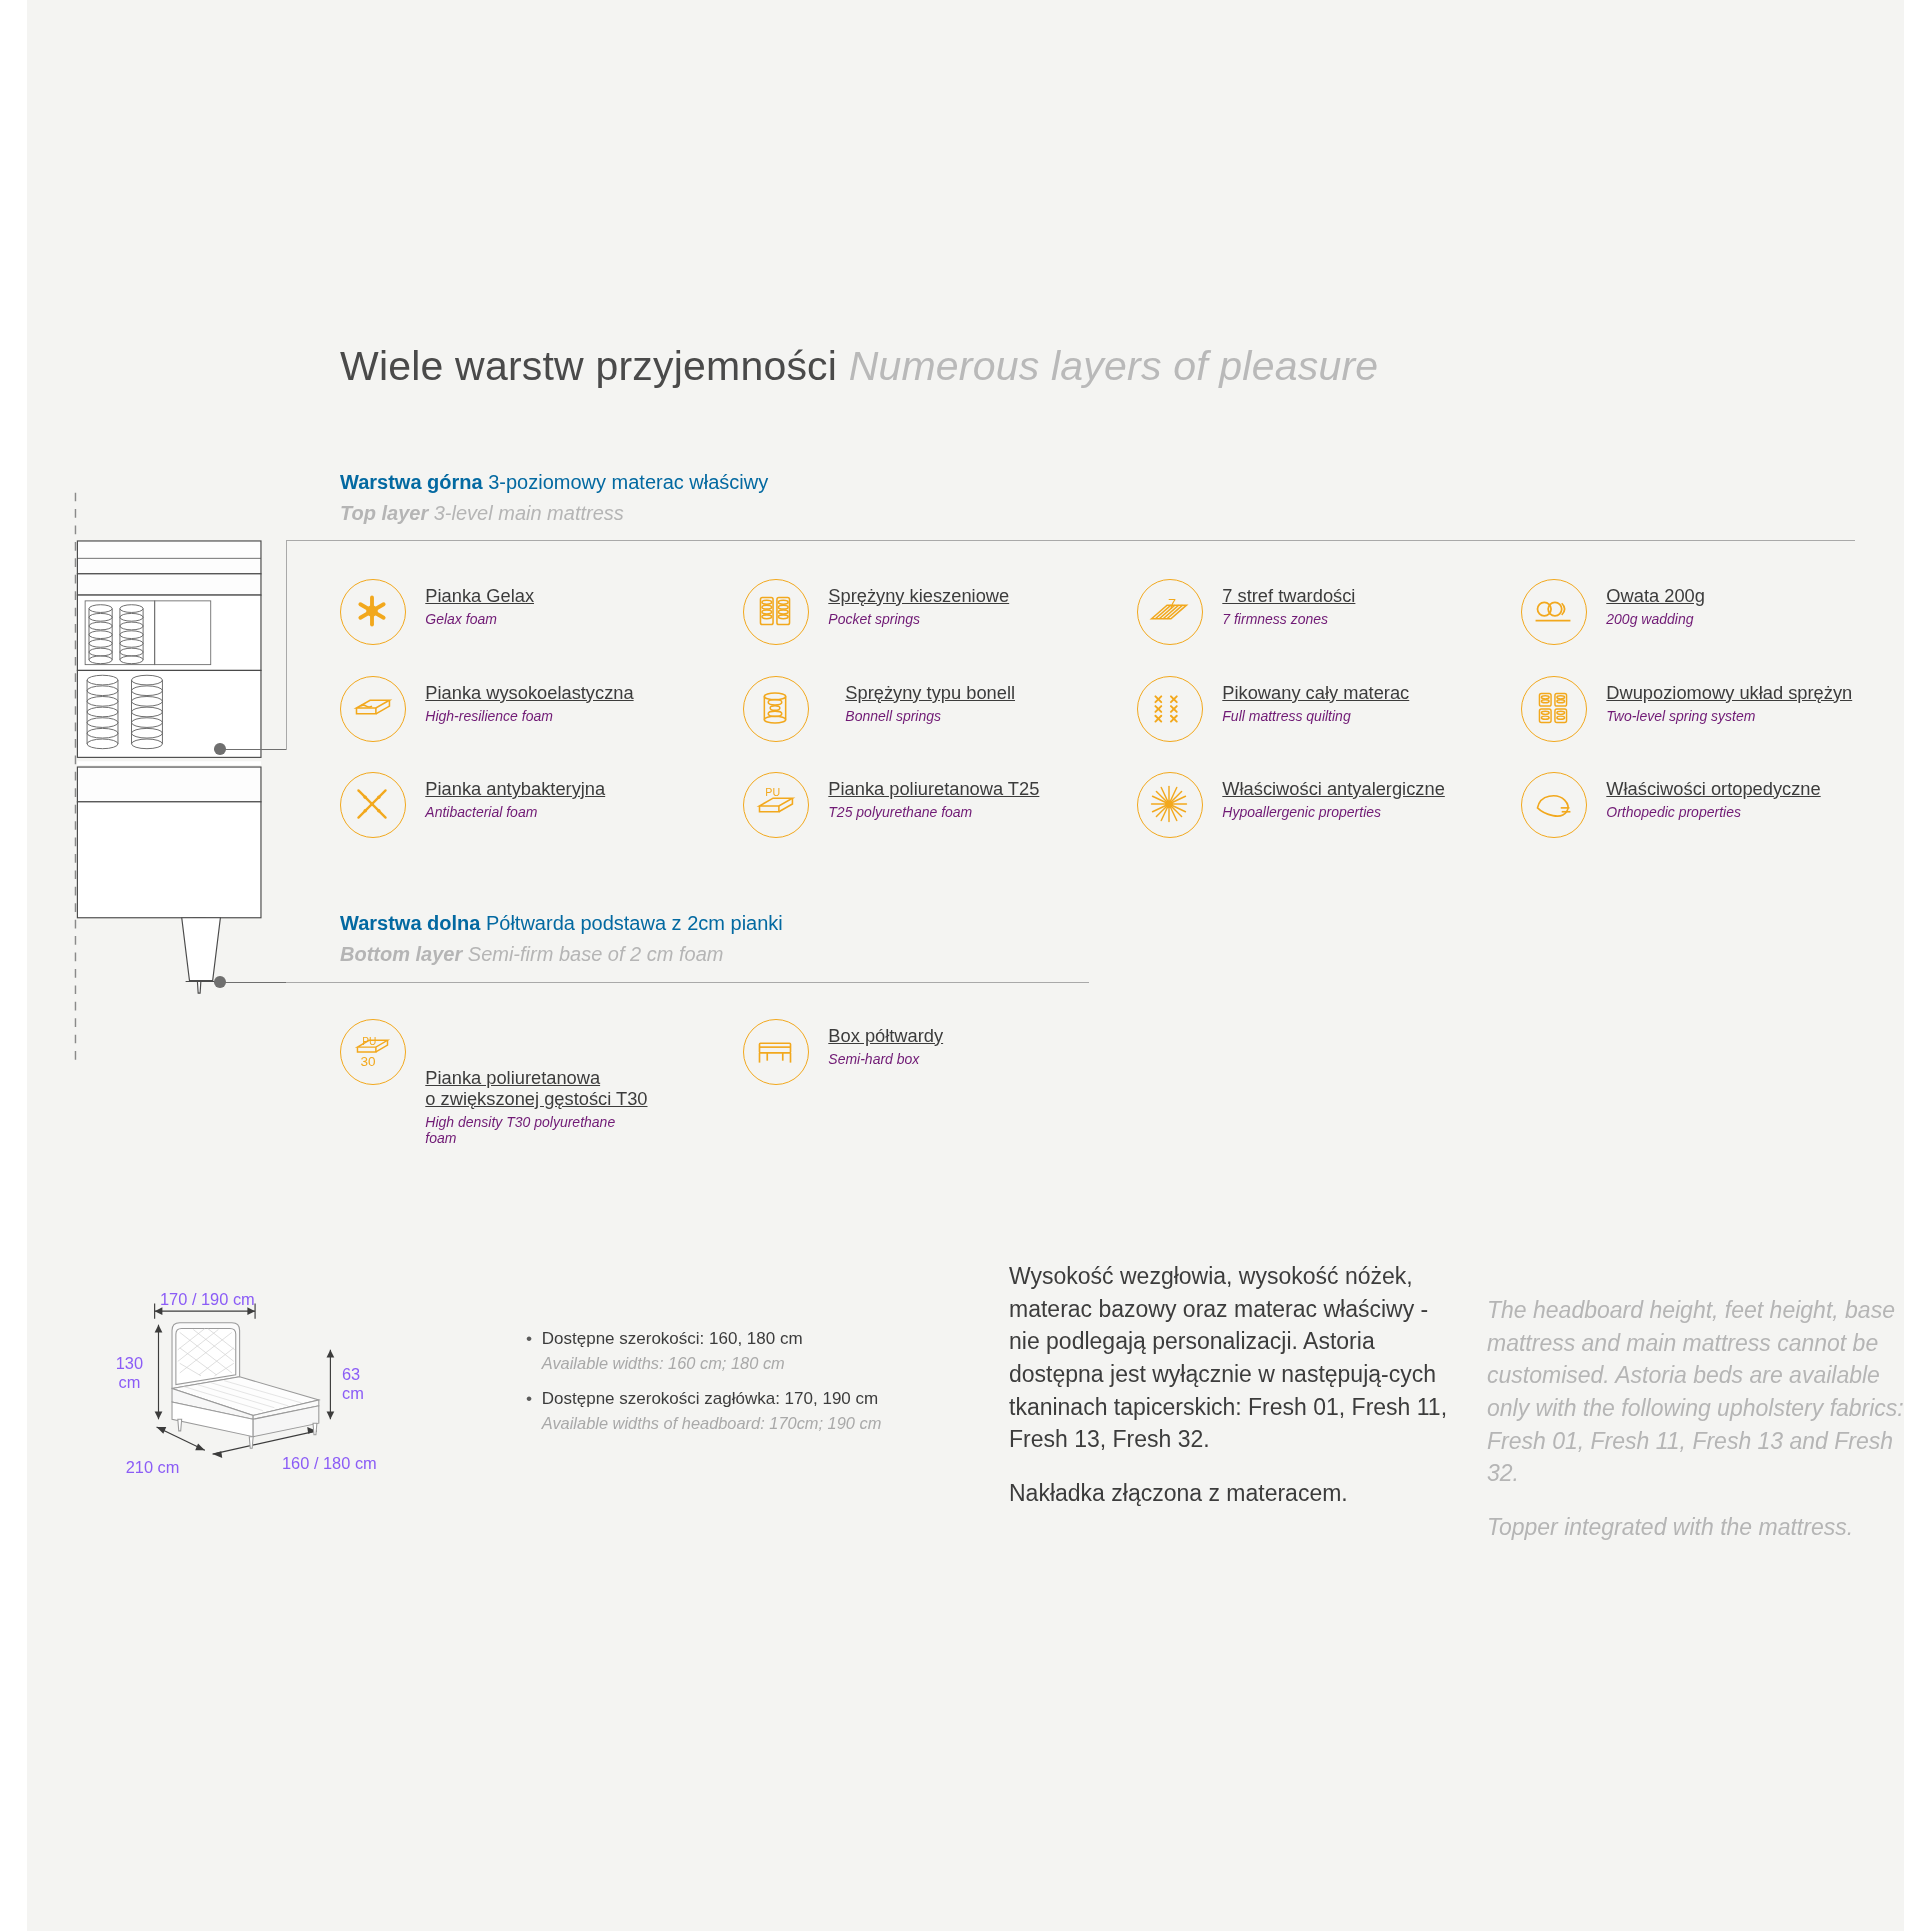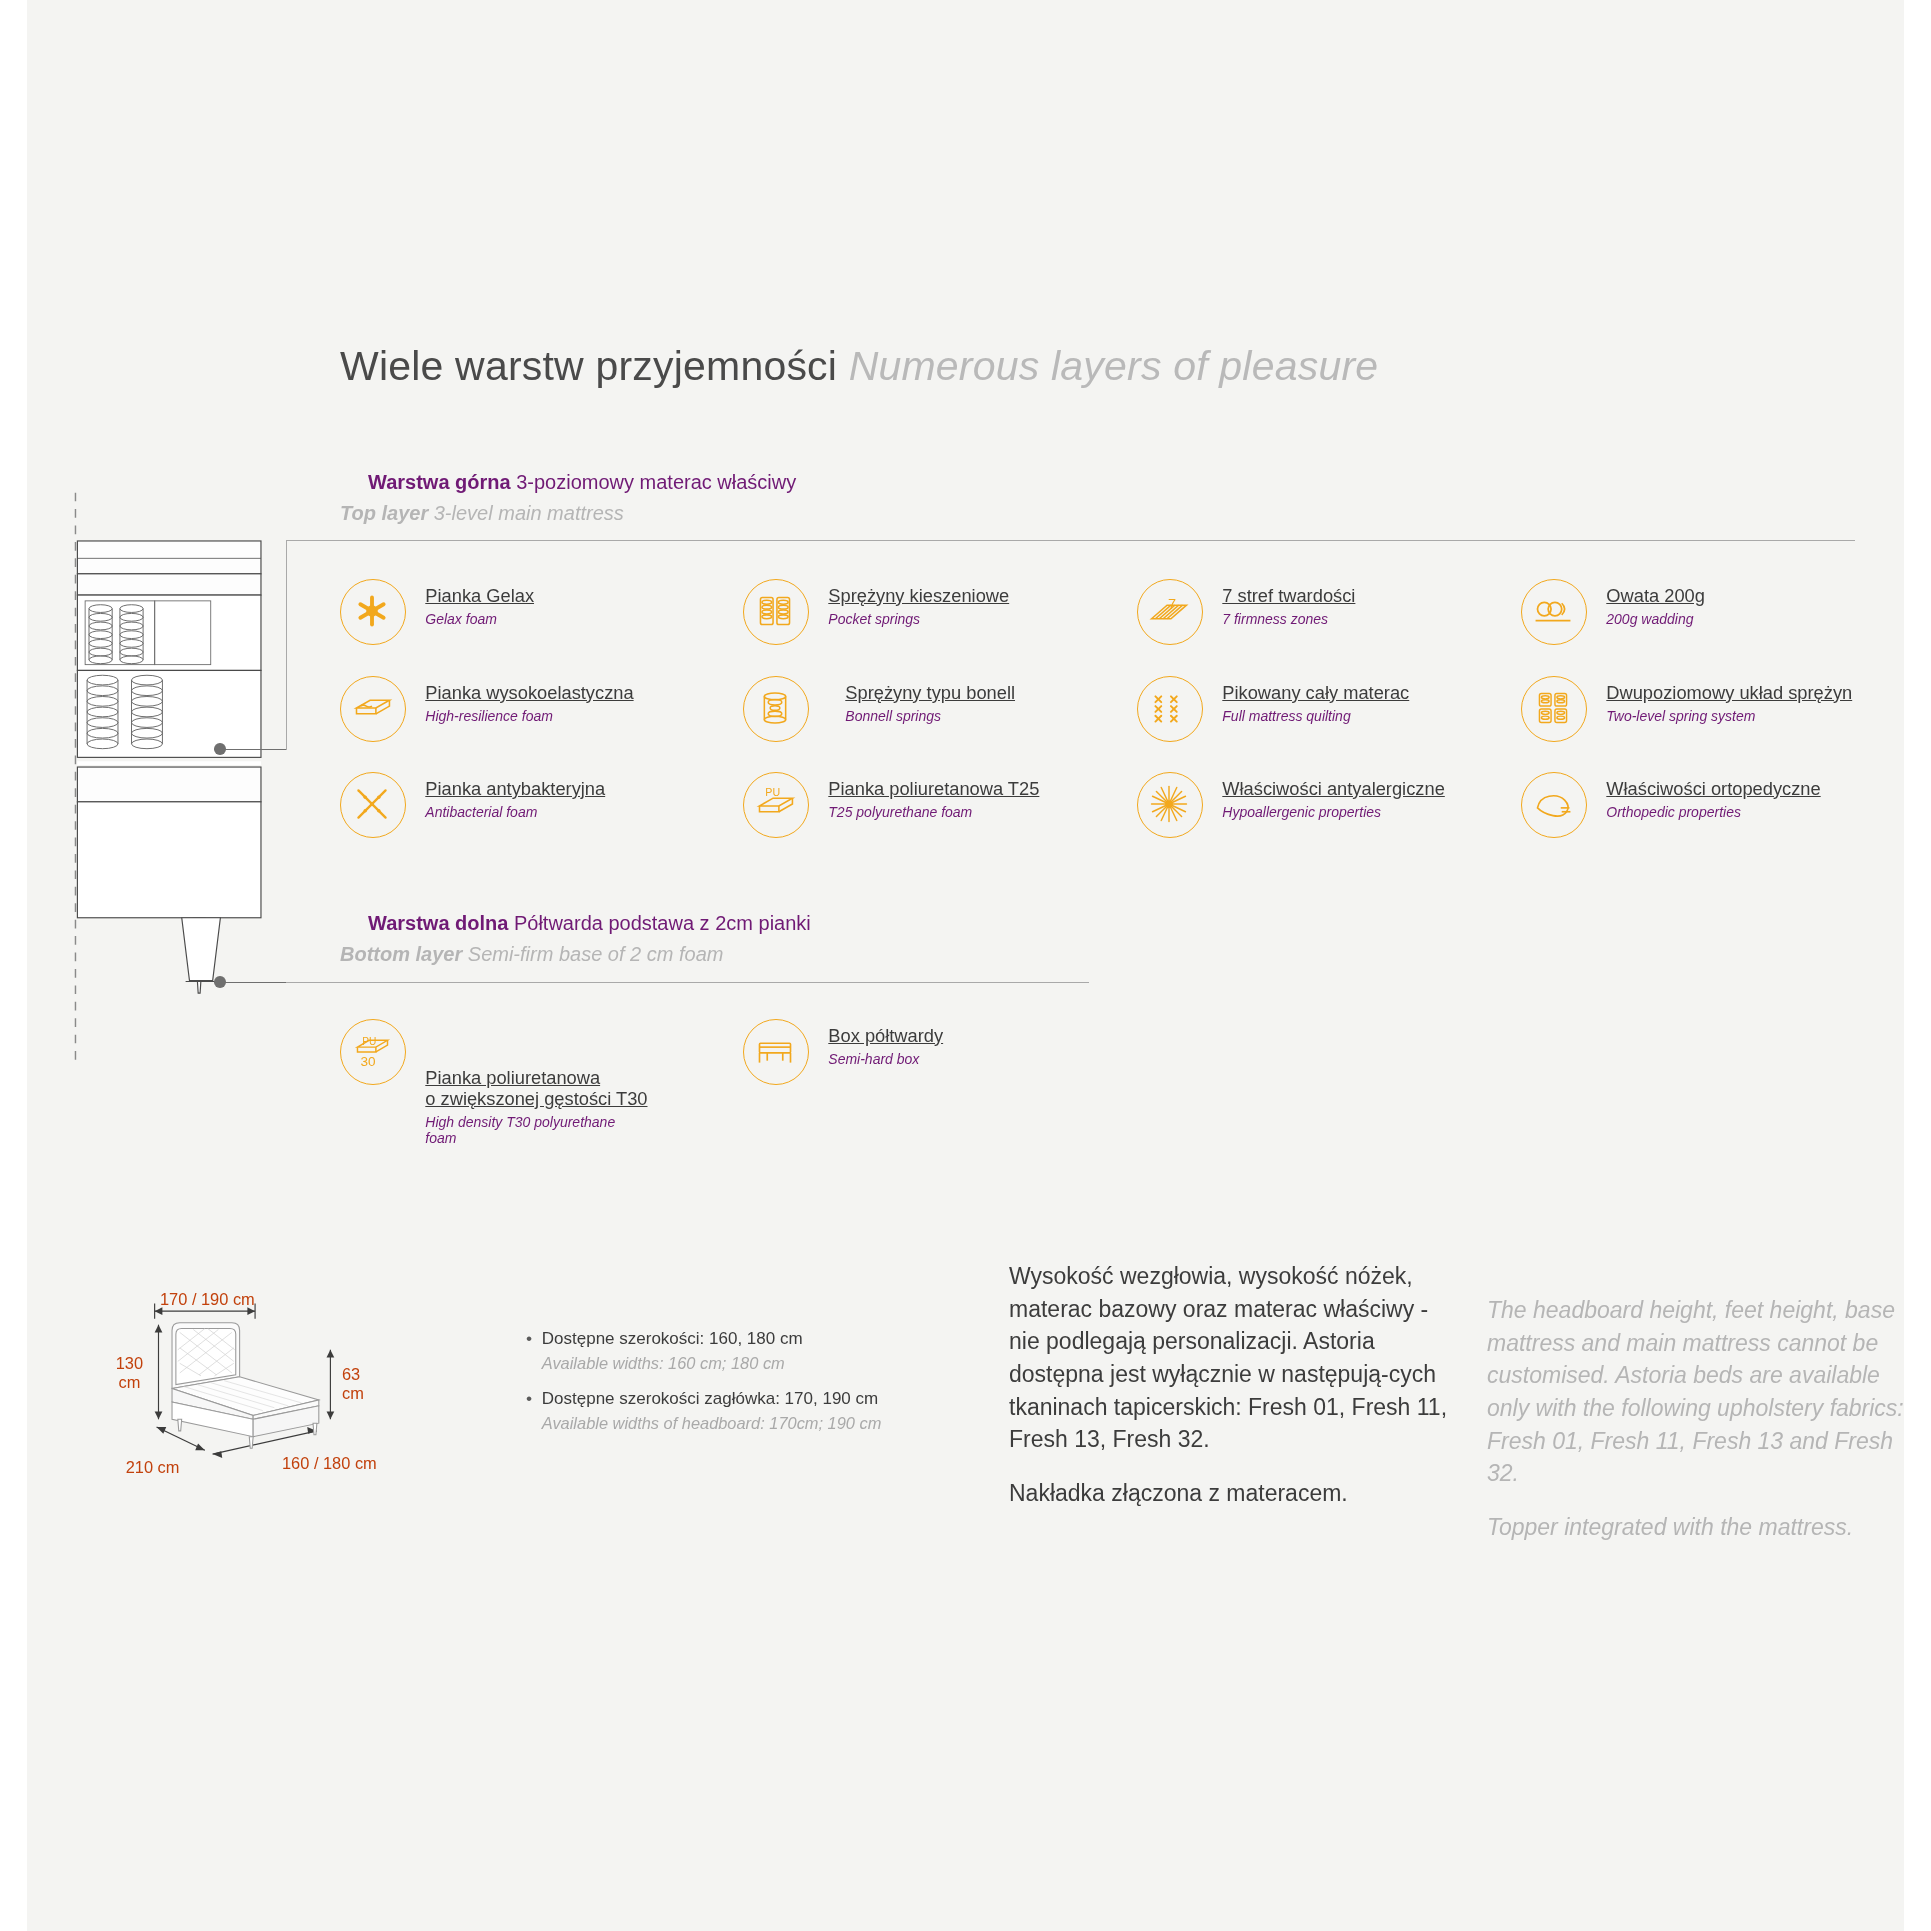--- a/index.html
+++ b/index.html
@@ -54,22 +54,21 @@
     font-weight: 400;
   }
 
   
   .section-head {
     position: absolute;
     white-space: nowrap;
   }
   .section-head .line1 {
     font-size: 20px;
-    color: #701a75;
-    margin-left: 28px;
+    color: #0369a1;
   }
   .section-head .line1 b {
     font-weight: 700;
   }
   .section-head .line2 {
     font-size: 20px;
     color: #b5b5b5;
     font-style: italic;
     margin-top: 7.7px;
   }
@@ -142,21 +141,21 @@
   .feature .pl.wrap, .feature .en.wrap { white-space: normal; width: 290px; }
 
   
   .crosssec { position: absolute; left: 58px; top: 483px; }
 
   
   .dims { position: absolute; left: 116px; top: 1284px; }
   .dim-label {
     position: absolute;
     font-size: 16.4px;
-    color: #c2410c;
+    color: #8b5cf6;
     white-space: nowrap;
   }
 
   
   .bullets { position: absolute; left: 526px; top: 1328px; }
   .bullet { display: flex; margin-bottom: 13.5px; }
   .bullet .dot { color: #5a5a5a; font-size: 17.4px; line-height: 21px; margin-right: 9.7px; }
   .bullet .pl { font-size: 17px; color: #3c3c3c; line-height: 1.3; white-space: nowrap; }
   .bullet .en { font-size: 16.4px; color: #a9a9a9; font-style: italic; line-height: 1.3; margin-top: 2.9px; white-space: nowrap; }
 

